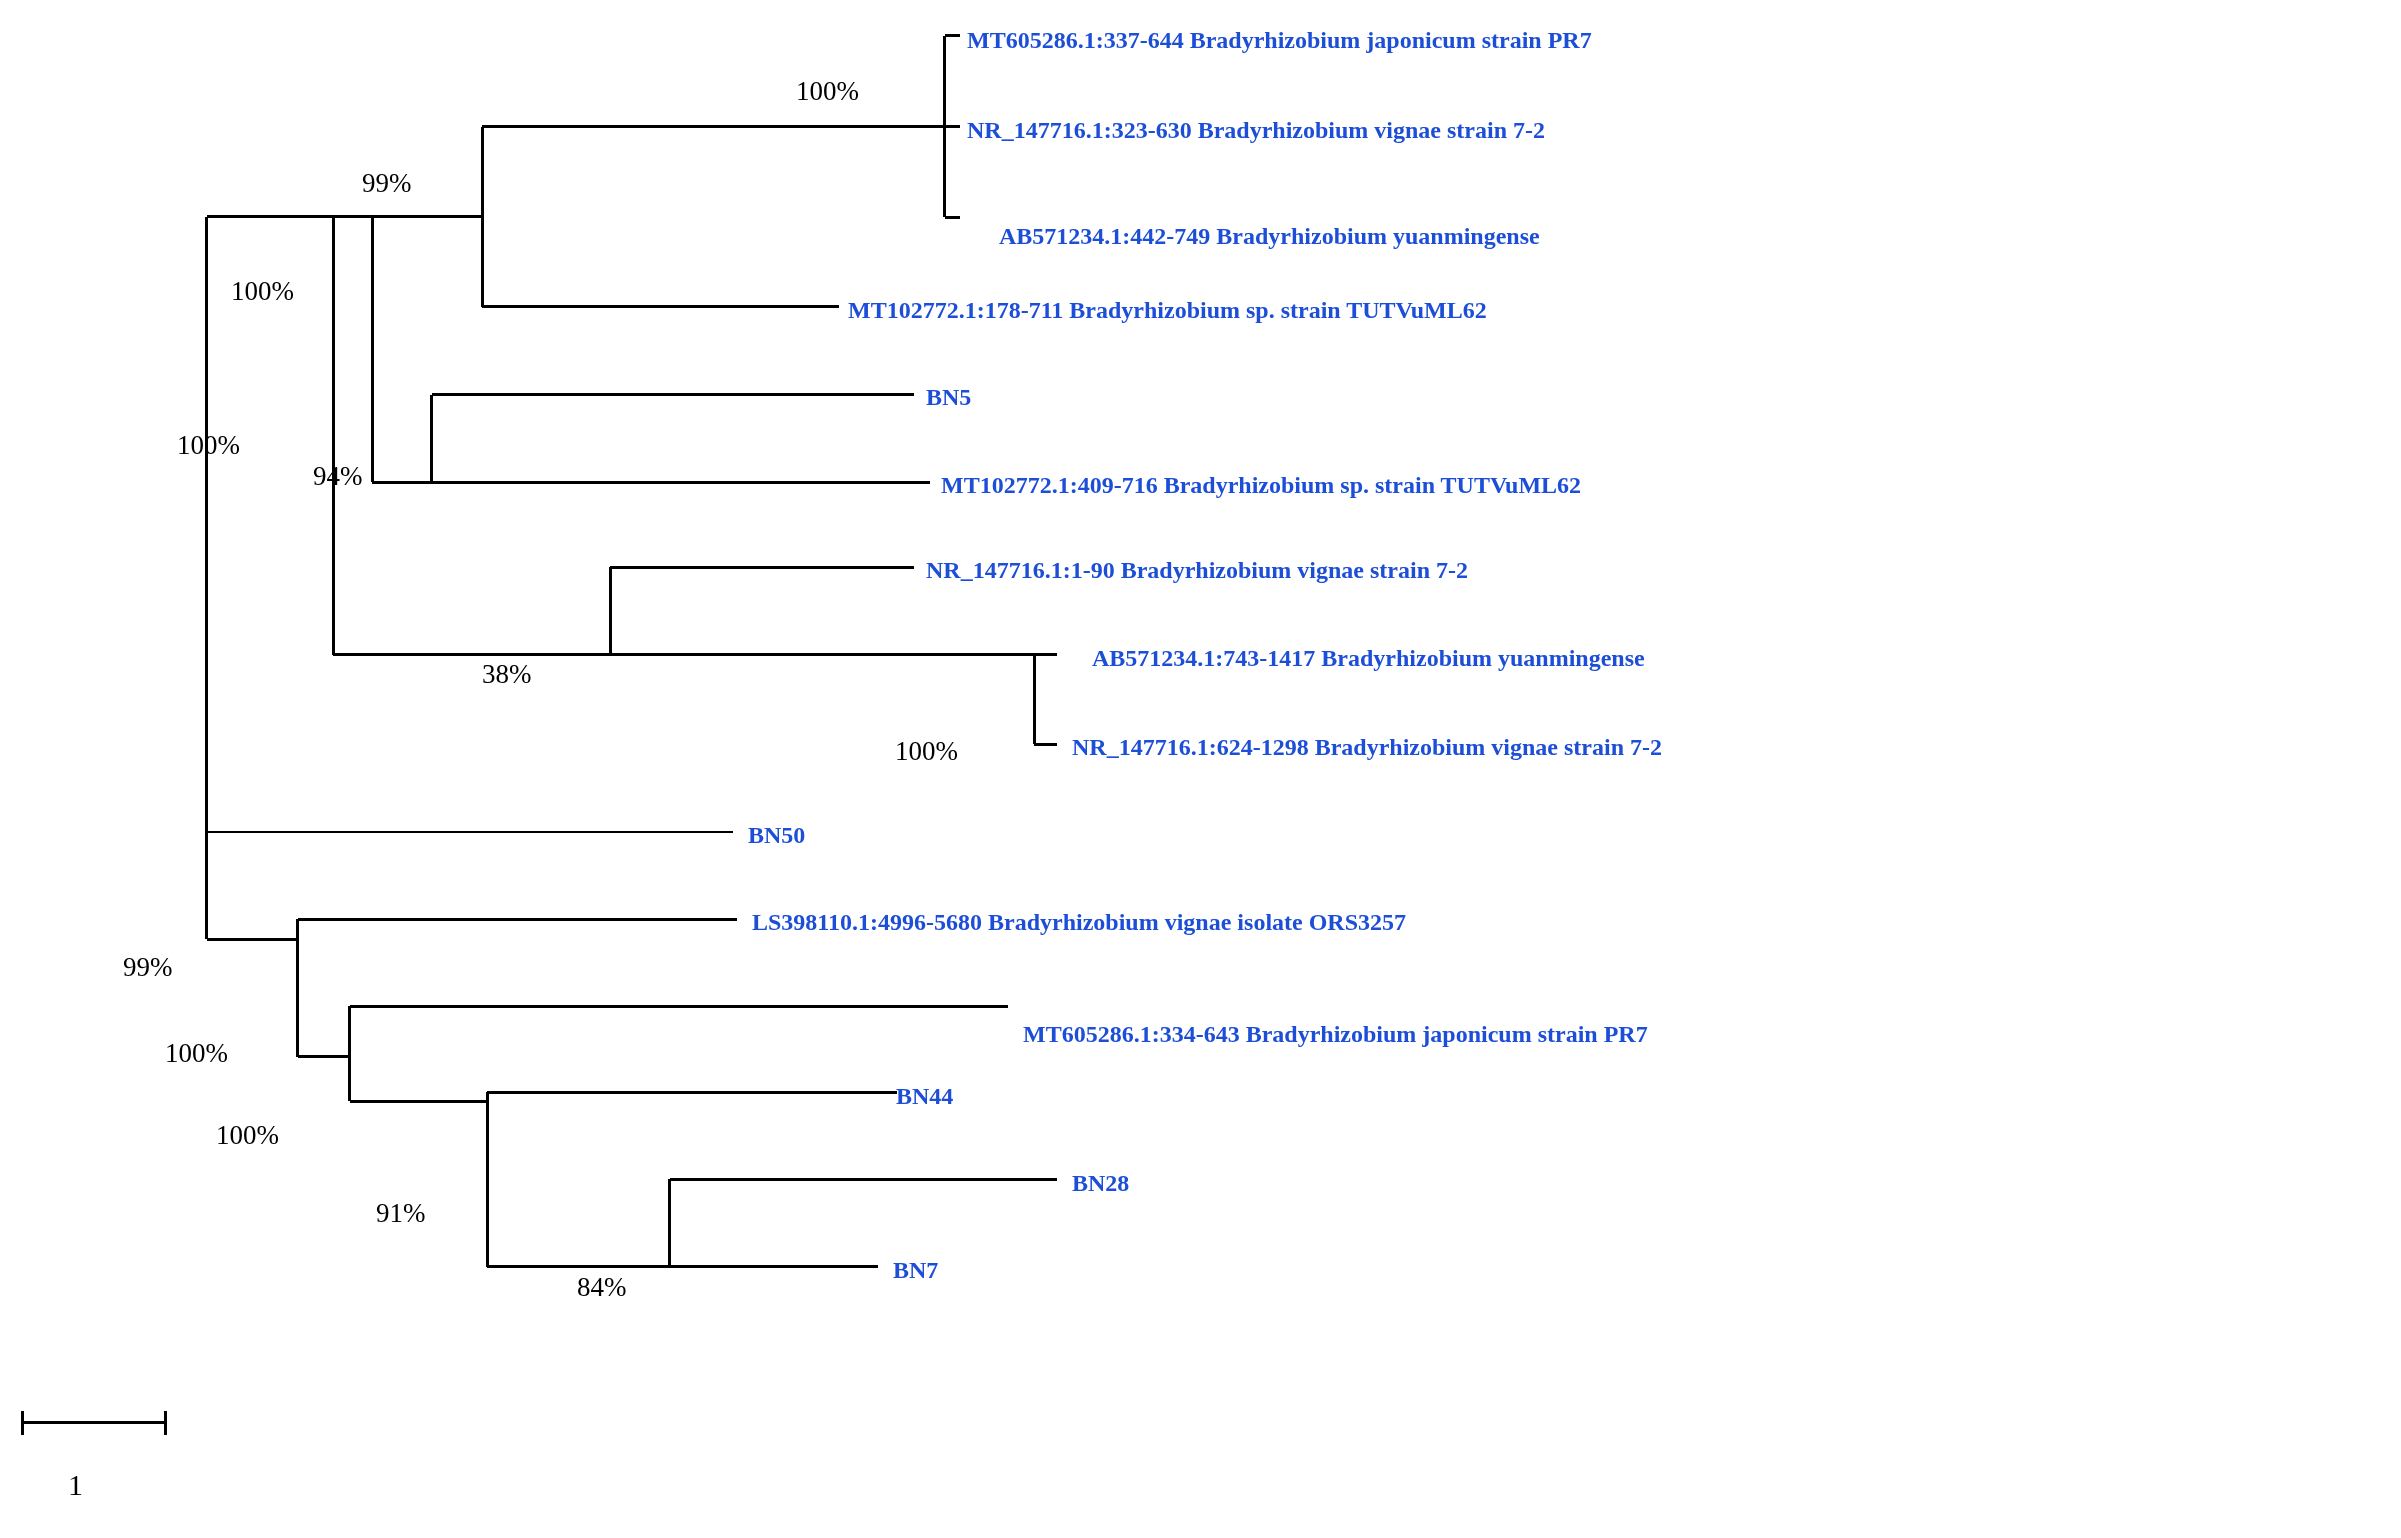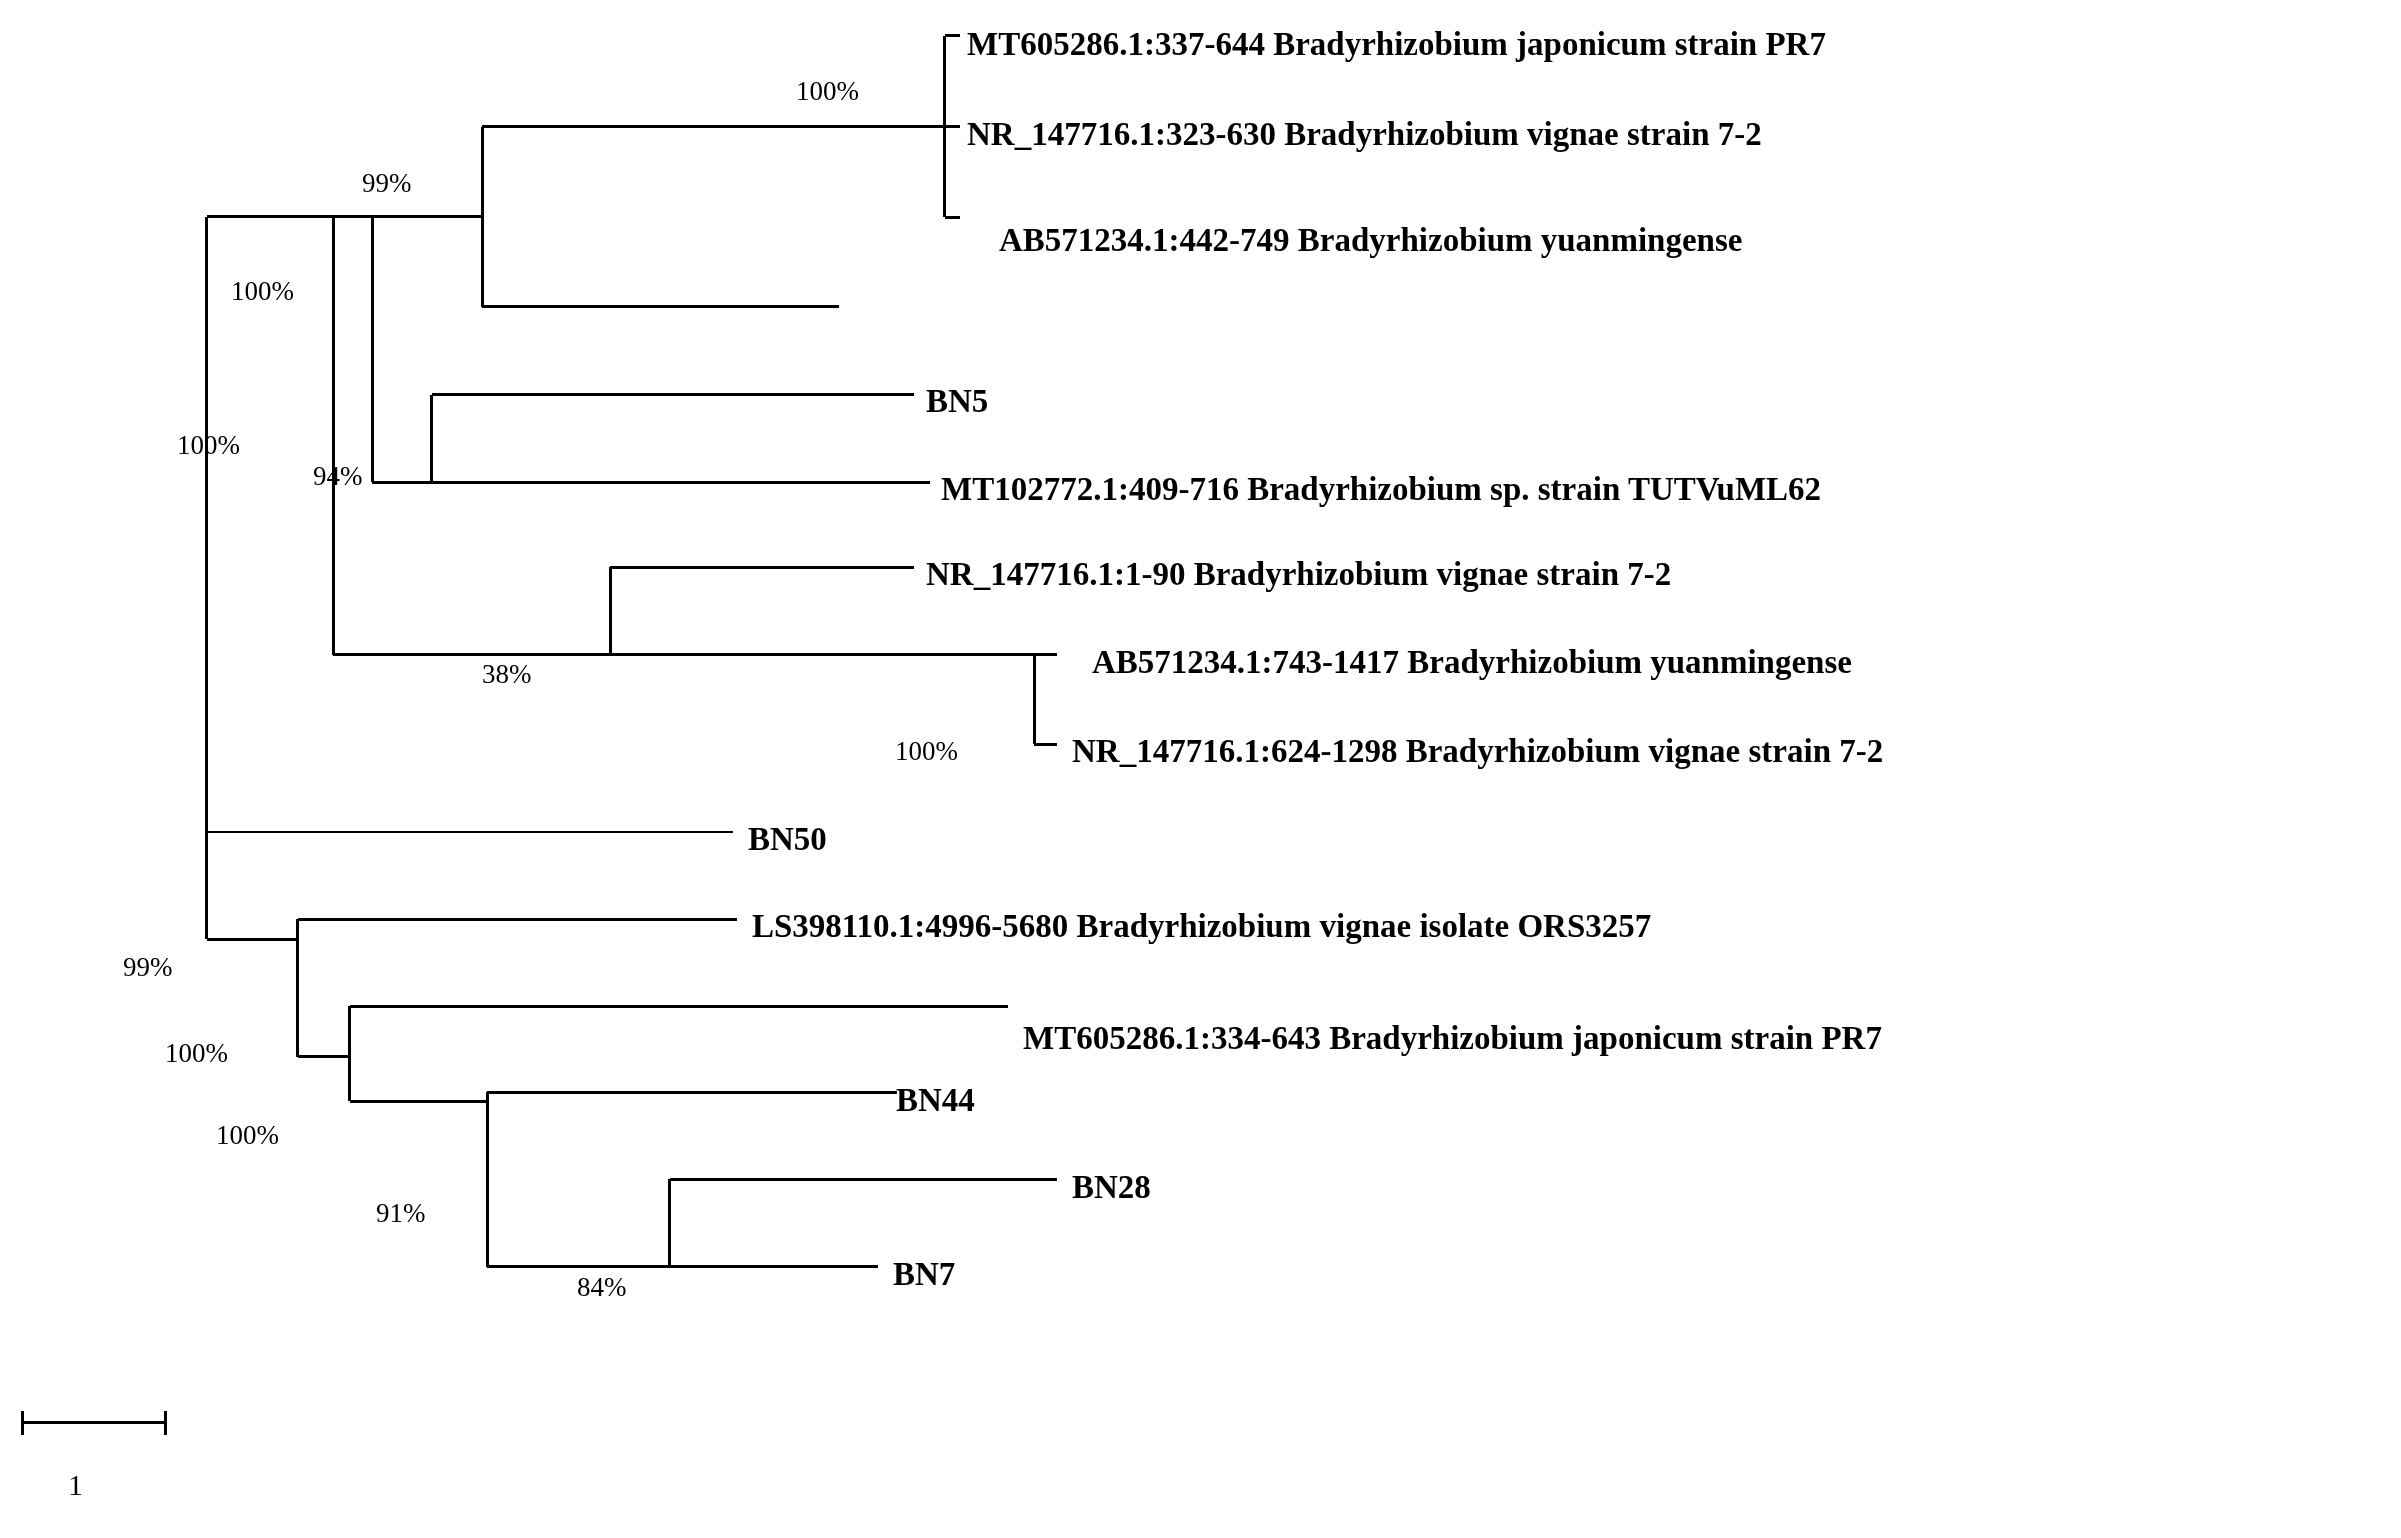--- a/index.html
+++ b/index.html
@@ -12,22 +12,22 @@
     width: 2401px;
     height: 1539px;
     background: #ffffff;
     font-family: "Liberation Serif", serif;
     overflow: hidden;
   }
   .tip-label {
     position: absolute;
     font-family: "Liberation Serif", serif;
     font-weight: bold;
-    font-size: 33px;
-    color: #000000;
+    font-size: 24px;
+    color: #1d4ed8;
     white-space: nowrap;
     line-height: 1;
     letter-spacing: 0px;
   }
   .support-label {
     position: absolute;
     font-family: "Liberation Serif", serif;
     font-weight: normal;
     font-size: 27px;
     color: #000000;
@@ -117,20 +117,21 @@
 
       <line x1="30" y1="1912" x2="222" y2="1912"></line>
       <line x1="30" y1="1896" x2="30" y2="1928"></line>
       <line x1="222" y1="1896" x2="222" y2="1928"></line>
     </g>
   </svg>
 
   <div class="tip-label" style="left:967px; top:28px;">MT605286.1:337-644 Bradyrhizobium japonicum strain PR7</div>
   <div class="tip-label" style="left:967px; top:118px;">NR_147716.1:323-630 Bradyrhizobium vignae strain 7-2</div>
   <div class="tip-label" style="left:967px; top:224px;margin-left:32px;">AB571234.1:442-749 Bradyrhizobium yuanmingense</div>
+  <div class="tip-label" style="left:848px; top:298px;">MT102772.1:178-711 Bradyrhizobium sp. strain TUTVuML62</div>
   <div class="tip-label" style="left:926px; top:385px;">BN5</div>
   <div class="tip-label" style="left:941px; top:473px;">MT102772.1:409-716 Bradyrhizobium sp. strain TUTVuML62</div>
   <div class="tip-label" style="left:926px; top:558px;">NR_147716.1:1-90 Bradyrhizobium vignae strain 7-2</div>
   <div class="tip-label" style="left:1072px; top:646px;margin-left:20px;">AB571234.1:743-1417 Bradyrhizobium yuanmingense</div>
   <div class="tip-label" style="left:1072px; top:735px;">NR_147716.1:624-1298 Bradyrhizobium vignae strain 7-2</div>
   <div class="tip-label" style="left:748px; top:823px;">BN50</div>
   <div class="tip-label" style="left:752px; top:910px;">LS398110.1:4996-5680 Bradyrhizobium vignae isolate ORS3257</div>
   <div class="tip-label" style="left:1023px; top:997px;margin-top:25px;">MT605286.1:334-643 Bradyrhizobium japonicum strain PR7</div>
   <div class="tip-label" style="left:896px; top:1084px;">BN44</div>
   <div class="tip-label" style="left:1072px; top:1171px;">BN28</div>

